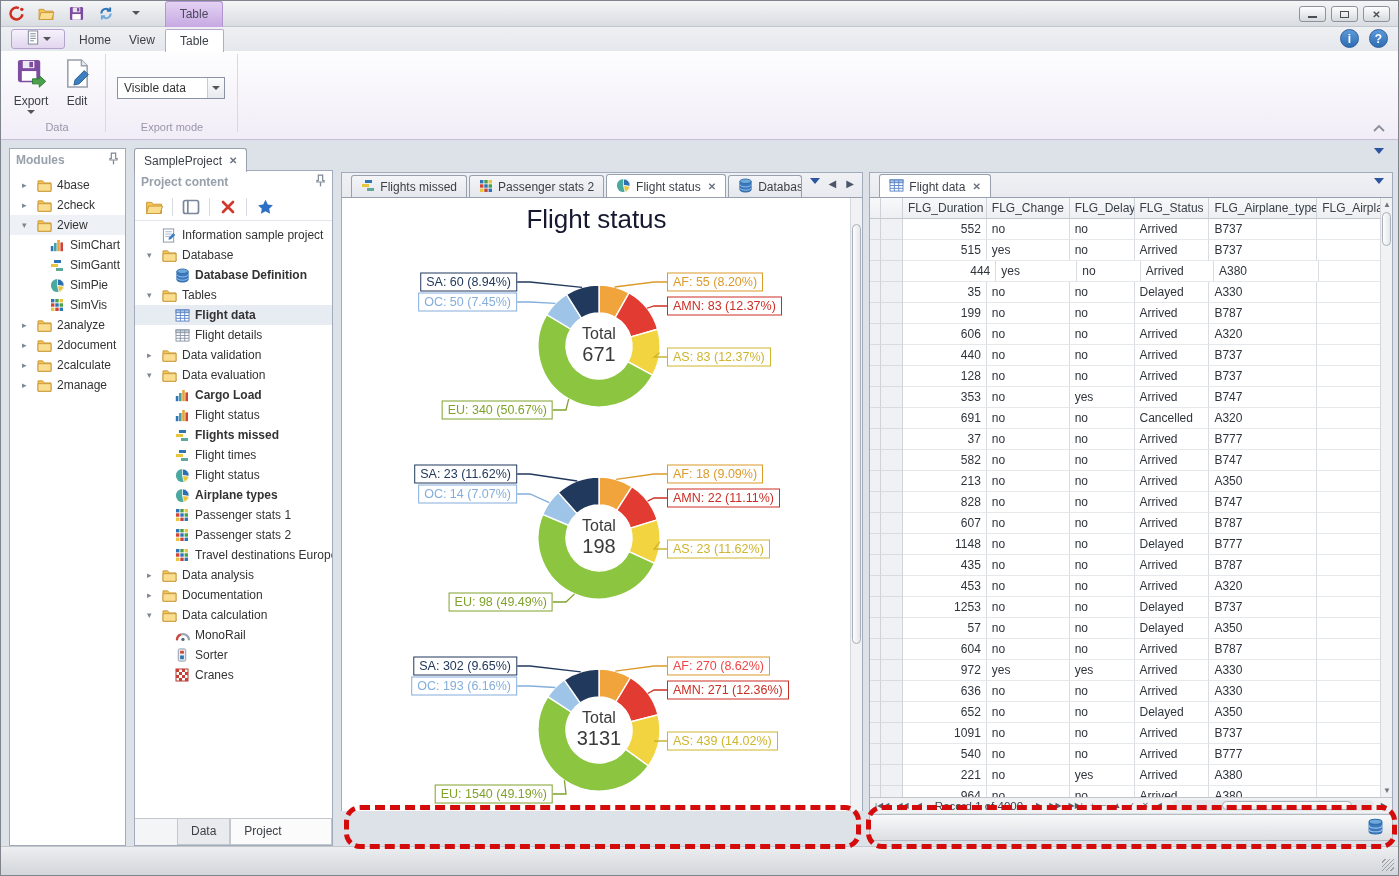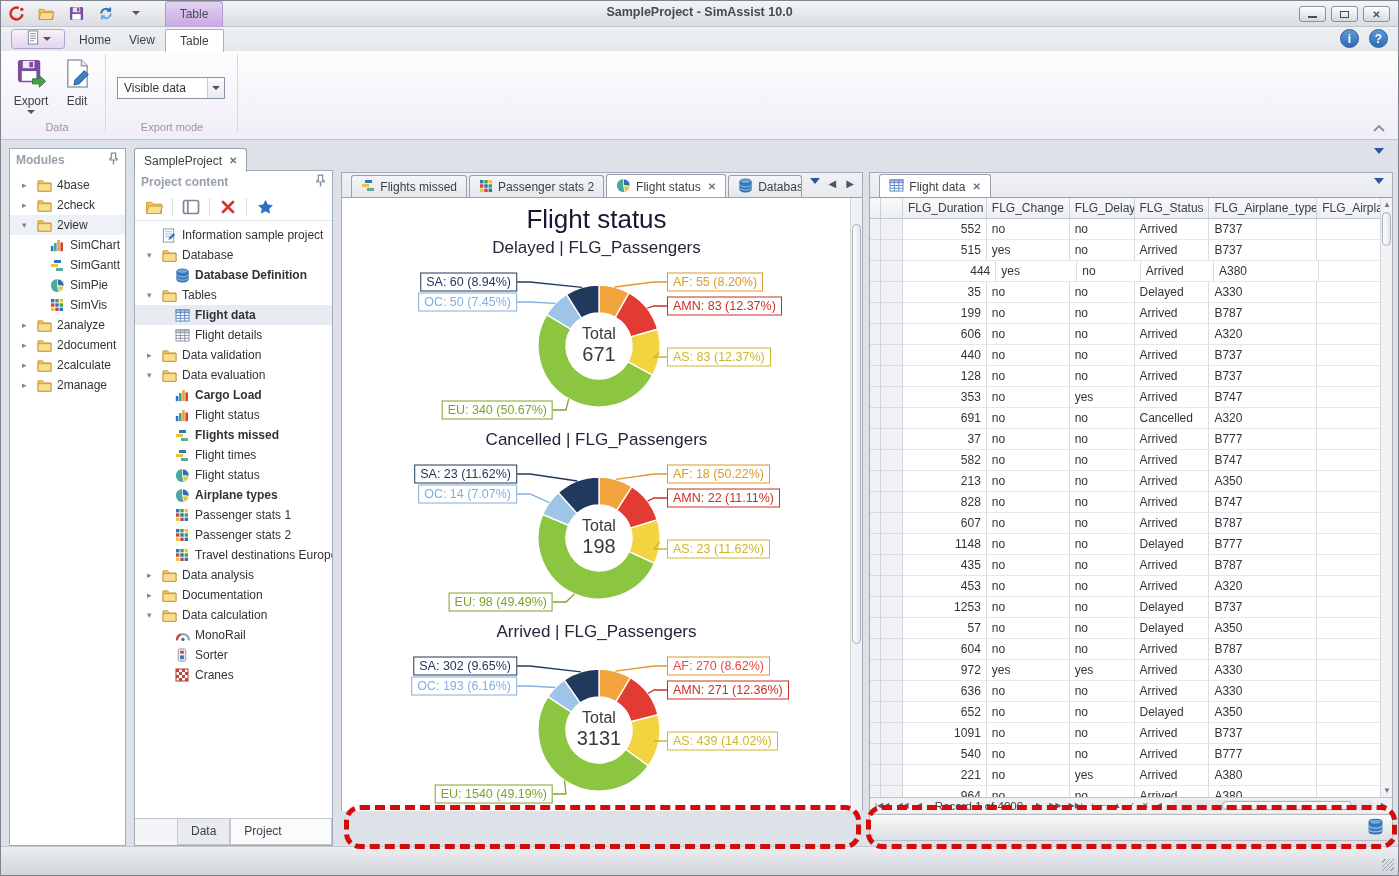--- a/index.html
+++ b/index.html
@@ -179,21 +179,20 @@
             <path d="M12.4 1.6v3.5H8.9" fill="none" stroke="#2E75B6" stroke-width="2.1"></path>
             <path d="M13 8a5 5 0 0 1-8.6 3.4" fill="none" stroke="#6FA8DC" stroke-width="2.1"></path>
             <path d="M3.6 14.4V11H7" fill="none" stroke="#6FA8DC" stroke-width="2.1"></path>
           </svg>
         </span>
       <span class="qbtn">
           <span class="caret-down"></span>
         </span>
     </div>
     <div class="ctx-header">Table</div>
-    <div class="title-text">SampleProject - SimAssist 10.0</div>
     <div class="win-controls">
       <span class="win-btn">
           <span class="minglyph"></span>
         </span>
       <span class="win-btn">
           <span class="maxglyph"></span>
         </span>
       <span class="win-btn">✕</span>
     </div>
   </div>
@@ -746,21 +745,20 @@
         <span class="blue-dd"></span>
       </div>
     <div class="tab-arrows" style="right:8px">
       <span>◀</span>
       <span>▶</span>
     </div>
     <div id="chart-area" style="position:absolute;left:0;top:25px;width:509px;height:613px;background:#fff;overflow:hidden">
       <div class="chart-title" style="top:6px">Flight status</div>
       <div id="charts">
           <div class="chart-group" style="top: 40px;">
-            <div class="chart-sub">Delayed | FLG_Passengers</div>
             <svg width="509" height="192" style="position: absolute; left: 0px; top: 0px;">
               <path d="M257,47 A61,61 0 0 1 287.0454321451857,54.91260029716053 L273.2540862424775,79.28058704600488 A33,33 0 0 0 257,75 Z" fill="#F1A43B" stroke="#fff" stroke-width="1.4"></path>
               <polyline points="325,44 312,44 272.534938334715,49.011308787729455" fill="none" stroke="#DB9A2B" stroke-width="1.3"></polyline>
               <path d="M287.0454321451857,54.91260029716053 A61,61 0 0 1 315.64832097545406,91.22578029355418 L288.7277801998358,98.92542212602112 A33,33 0 0 0 273.2540862424775,79.28058704600488 Z" fill="#E23B31" stroke="#fff" stroke-width="1.4"></path>
               <polyline points="325,68 312,68 304.9197998850044,70.25489728479826" fill="none" stroke="#CB2E25" stroke-width="1.3"></polyline>
               <path d="M315.64832097545406,91.22578029355418 A61,61 0 0 1 310.57259997841595,137.17150204484892 L285.98189834897914,123.78130438491827 A33,33 0 0 0 288.7277801998358,98.92542212602112 Z" fill="#F2D440" stroke="#fff" stroke-width="1.4"></path>
               <polyline points="325,119 312,119 317.6311480325545,114.69805107881866" fill="none" stroke="#CDB52E" stroke-width="1.3"></polyline>
               <path d="M310.57259997841595,137.17150204484892 A61,61 0 1 1 204.70380768734373,76.59763910790032 L228.70861727348102,91.01183755017558 A33,33 0 1 0 285.98189834897914,123.78130438491827 Z" fill="#8CC540" stroke="#fff" stroke-width="1.4"></path>
               <polyline points="211,172 224,172 226.7063451873439,160.9461469617161" fill="none" stroke="#7FA22B" stroke-width="1.3"></polyline>
               <path d="M204.70380768734373,76.59763910790032 A61,61 0 0 1 224.50287184711064,56.376975468162605 L239.41958640909263,80.07279000736665 A33,33 0 0 0 228.70861727348102,91.01183755017558 Z" fill="#9EC4E8" stroke="#fff" stroke-width="1.4"></path>
@@ -773,48 +771,46 @@
             <div class="slice-label" style="border-color: rgb(205, 181, 46); color: rgb(205, 181, 46); left: 325px; top: 119px; transform: translate(0px, -50%);">AS: 83 (12.37%)</div>
             <div class="slice-label" style="border-color: rgb(127, 162, 43); color: rgb(127, 162, 43); left: 211px; top: 172px; transform: translate(-100%, -50%);">EU: 340 (50.67%)</div>
             <div class="slice-label" style="border-color: rgb(132, 174, 220); color: rgb(132, 174, 220); left: 175px; top: 64px; transform: translate(-100%, -50%);">OC: 50 (7.45%)</div>
             <div class="slice-label" style="border-color: rgb(33, 57, 92); color: rgb(33, 57, 92); left: 175px; top: 44px; transform: translate(-100%, -50%);">SA: 60 (8.94%)</div>
             <div class="donut-total" style="left: 257px; top: 108px;">
               <div class="t1">Total</div>
               <div class="t2">671</div>
             </div>
           </div>
           <div class="chart-group" style="top: 232px;">
-            <div class="chart-sub">Cancelled | FLG_Passengers</div>
             <svg width="509" height="192" style="position: absolute; left: 0px; top: 0px;">
               <path d="M257,47 A61,61 0 0 1 289.97908986479143,56.683534497297956 L274.84114697603474,80.23863341657102 A33,33 0 0 0 257,75 Z" fill="#F1A43B" stroke="#fff" stroke-width="1.4"></path>
               <polyline points="325,44 312,44 274.18568596732723,49.47092860951566" fill="none" stroke="#DB9A2B" stroke-width="1.3"></polyline>
               <path d="M289.97908986479143,56.683534497297956 A61,61 0 0 1 315.2490367280885,89.88785710497524 L288.51177396765445,98.20162761416692 A33,33 0 0 0 274.84114697603474,80.23863341657102 Z" fill="#E23B31" stroke="#fff" stroke-width="1.4"></path>
               <polyline points="325,68 312,68 305.54147227238076,71.05780908460233" fill="none" stroke="#CB2E25" stroke-width="1.3"></polyline>
               <path d="M315.2490367280885,89.88785710497524 A61,61 0 0 1 312.4875517166256,133.34031579311508 L287.0178558466991,121.70869542906225 A33,33 0 0 0 288.51177396765445,98.20162761416692 Z" fill="#F2D440" stroke="#fff" stroke-width="1.4"></path>
               <polyline points="325,119 312,119 317.87718726478494,111.86885909905044" fill="none" stroke="#CDB52E" stroke-width="1.3"></polyline>
               <path d="M312.4875517166256,133.34031579311508 A61,61 0 0 1 200.73638805962054,84.43294733271917 L226.5623082945488,95.25061085212675 A33,33 0 0 0 287.0178558466991,121.70869542906225 Z" fill="#8CC540" stroke="#fff" stroke-width="1.4"></path>
               <polyline points="211,172 224,172 232.54323734019658,163.88261590335625" fill="none" stroke="#7FA22B" stroke-width="1.3"></polyline>
               <path d="M200.73638805962054,84.43294733271917 A61,61 0 0 1 216.3270909685062,62.53886856977897 L234.99662298296238,83.4062731607001 A33,33 0 0 0 226.5623082945488,95.25061085212675 Z" fill="#9EC4E8" stroke="#fff" stroke-width="1.4"></path>
               <polyline points="175,64 188,64 207.3108669249295,72.61652851615692" fill="none" stroke="#84AEDC" stroke-width="1.3"></polyline>
               <path d="M216.3270909685062,62.53886856977897 A61,61 0 0 1 257,47 L257,75 A33,33 0 0 0 234.99662298296238,83.4062731607001 Z" fill="#21395C" stroke="#fff" stroke-width="1.4"></path>
               <polyline points="175,44 188,44 235.2299404828958,51.016980523828494" fill="none" stroke="#21395C" stroke-width="1.3"></polyline>
             </svg>
-            <div class="slice-label" style="border-color: rgb(219, 154, 43); color: rgb(219, 154, 43); left: 325px; top: 44px; transform: translate(0px, -50%);">AF: 18 (50.22%)</div>
+            <div class="slice-label" style="border-color: rgb(219, 154, 43); color: rgb(219, 154, 43); left: 325px; top: 44px; transform: translate(0px, -50%);">AF: 18 (9.09%)</div>
             <div class="slice-label" style="border-color: rgb(203, 46, 37); color: rgb(203, 46, 37); left: 325px; top: 68px; transform: translate(0px, -50%);">AMN: 22 (11.11%)</div>
             <div class="slice-label" style="border-color: rgb(205, 181, 46); color: rgb(205, 181, 46); left: 325px; top: 119px; transform: translate(0px, -50%);">AS: 23 (11.62%)</div>
             <div class="slice-label" style="border-color: rgb(127, 162, 43); color: rgb(127, 162, 43); left: 211px; top: 172px; transform: translate(-100%, -50%);">EU: 98 (49.49%)</div>
             <div class="slice-label" style="border-color: rgb(132, 174, 220); color: rgb(132, 174, 220); left: 175px; top: 64px; transform: translate(-100%, -50%);">OC: 14 (7.07%)</div>
             <div class="slice-label" style="border-color: rgb(33, 57, 92); color: rgb(33, 57, 92); left: 175px; top: 44px; transform: translate(-100%, -50%);">SA: 23 (11.62%)</div>
             <div class="donut-total" style="left: 257px; top: 108px;">
               <div class="t1">Total</div>
               <div class="t2">198</div>
             </div>
           </div>
           <div class="chart-group" style="top: 424px;">
-            <div class="chart-sub">Arrived | FLG_Passengers</div>
             <svg width="509" height="192" style="position: absolute; left: 0px; top: 0px;">
               <path d="M257,47 A61,61 0 0 1 288.4578270791169,55.73715358440204 L274.01816874771896,79.72665685713554 A33,33 0 0 0 257,75 Z" fill="#F1A43B" stroke="#fff" stroke-width="1.4"></path>
               <polyline points="325,44 312,44 273.32431267540113,49.224862265786754" fill="none" stroke="#DB9A2B" stroke-width="1.3"></polyline>
               <path d="M288.4578270791169,55.73715358440204 A61,61 0 0 1 316.06801605401546,92.7694557076061 L288.9548283570903,99.76052521886888 A33,33 0 0 0 274.01816874771896,79.72665685713554 Z" fill="#E23B31" stroke="#fff" stroke-width="1.4"></path>
               <polyline points="325,68 312,68 305.9037822553347,71.53878662026162" fill="none" stroke="#CB2E25" stroke-width="1.3"></polyline>
               <path d="M316.06801605401546,92.7694557076061 A61,61 0 0 1 306.33924156032504,143.86975386383205 L283.69172084411025,127.40494881158128 A33,33 0 0 0 288.9548283570903,99.76052521886888 Z" fill="#F2D440" stroke="#fff" stroke-width="1.4"></path>
               <polyline points="325,119 312,119 316.92364720024386,119.40861543837404" fill="none" stroke="#CDB52E" stroke-width="1.3"></polyline>
               <path d="M306.33924156032504,143.86975386383205 A61,61 0 0 1 205.89059948013934,74.7009132482516 L229.3506521777803,89.98573995397217 A33,33 0 0 0 283.69172084411025,127.40494881158128 Z" fill="#8CC540" stroke="#fff" stroke-width="1.4"></path>
               <polyline points="211,172 224,172 222.40425613299522,158.2407653831886" fill="none" stroke="#7FA22B" stroke-width="1.3"></polyline>
               <path d="M205.89059948013934,74.7009132482516 A61,61 0 0 1 222.2531808844639,57.863600434891474 L238.20254047848047,80.87702974346588 A33,33 0 0 0 229.3506521777803,89.98573995397217 Z" fill="#9EC4E8" stroke="#fff" stroke-width="1.4"></path>

